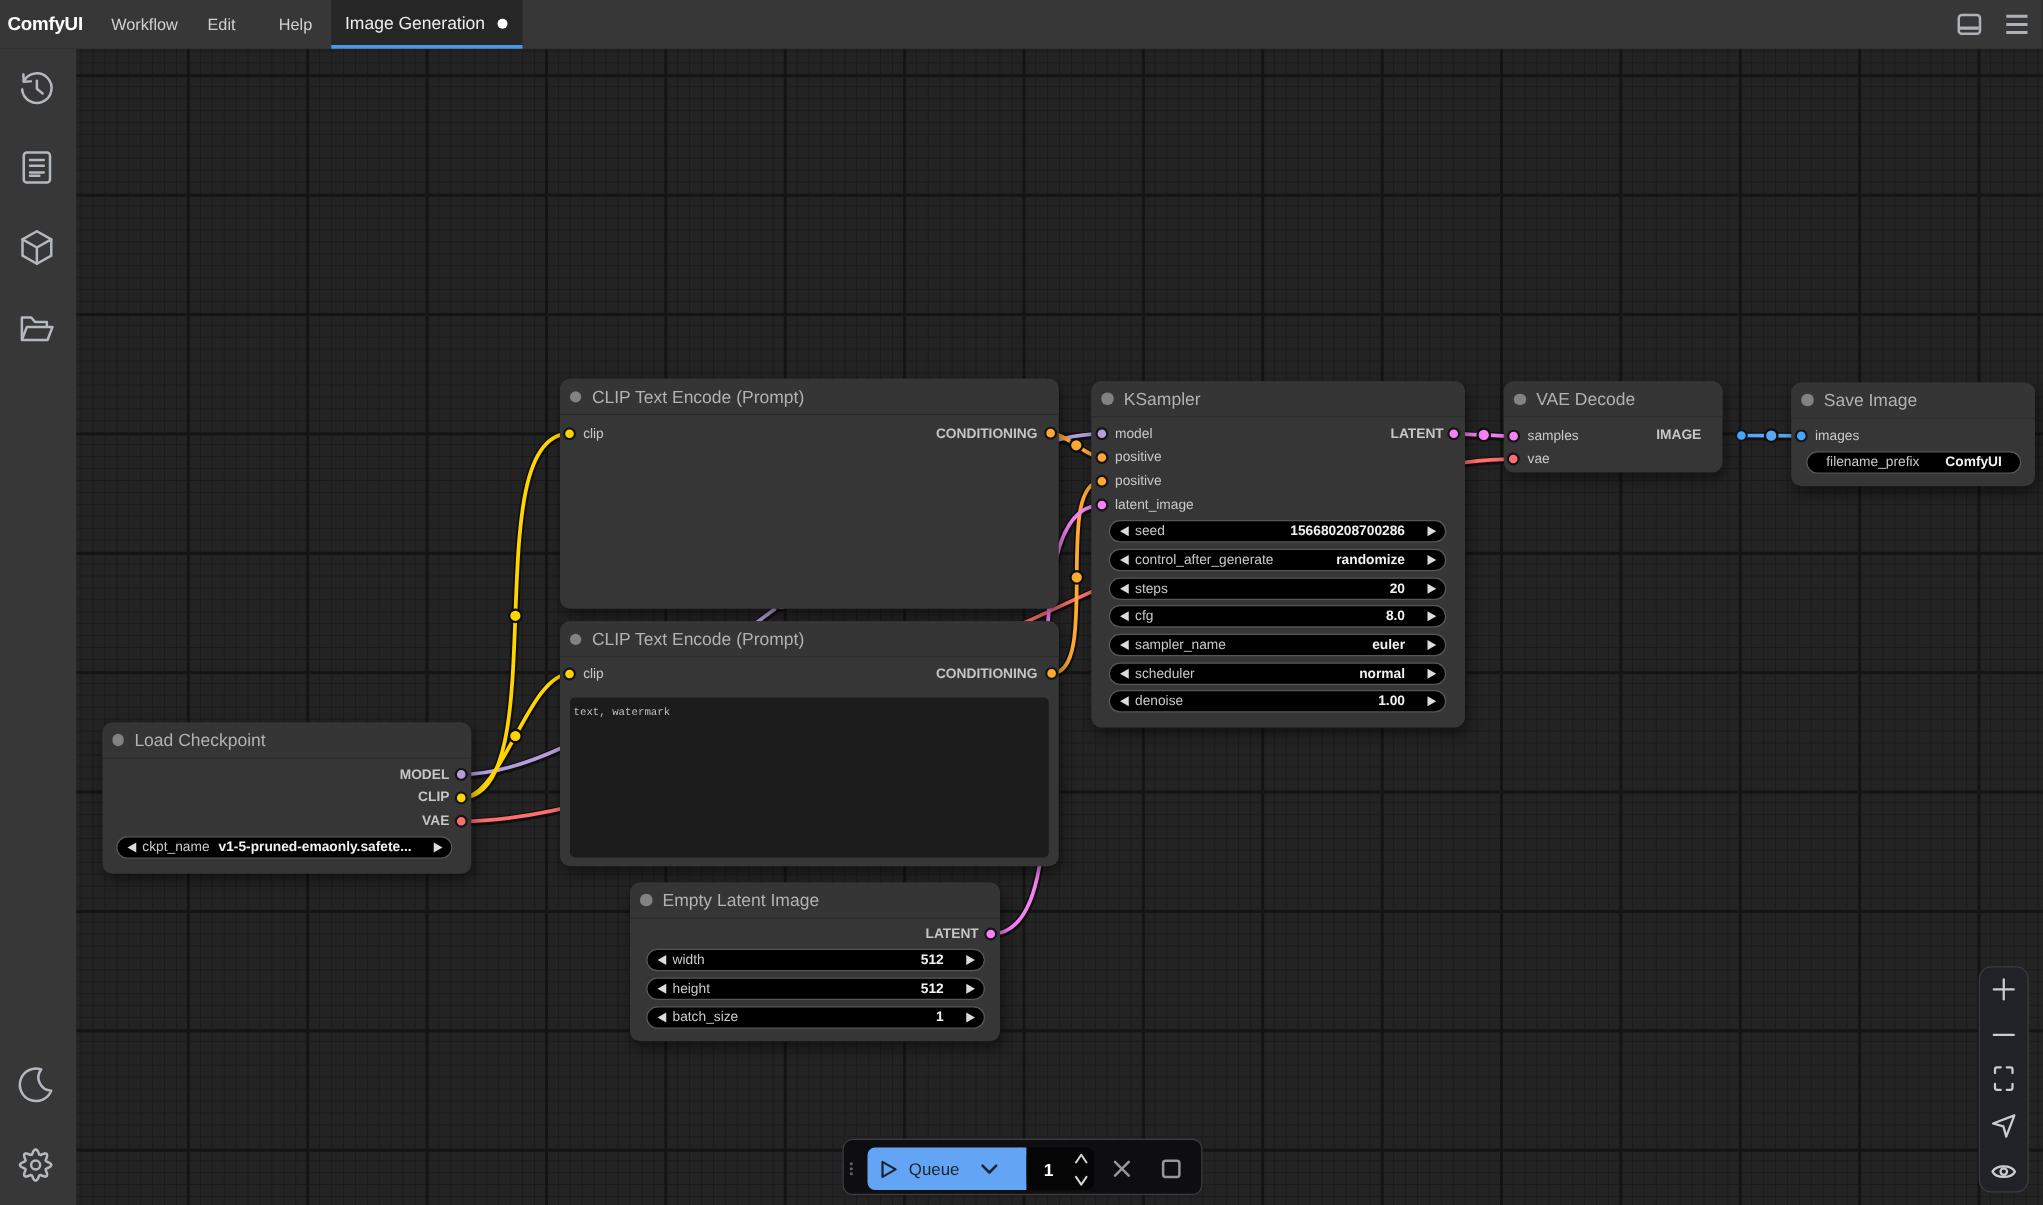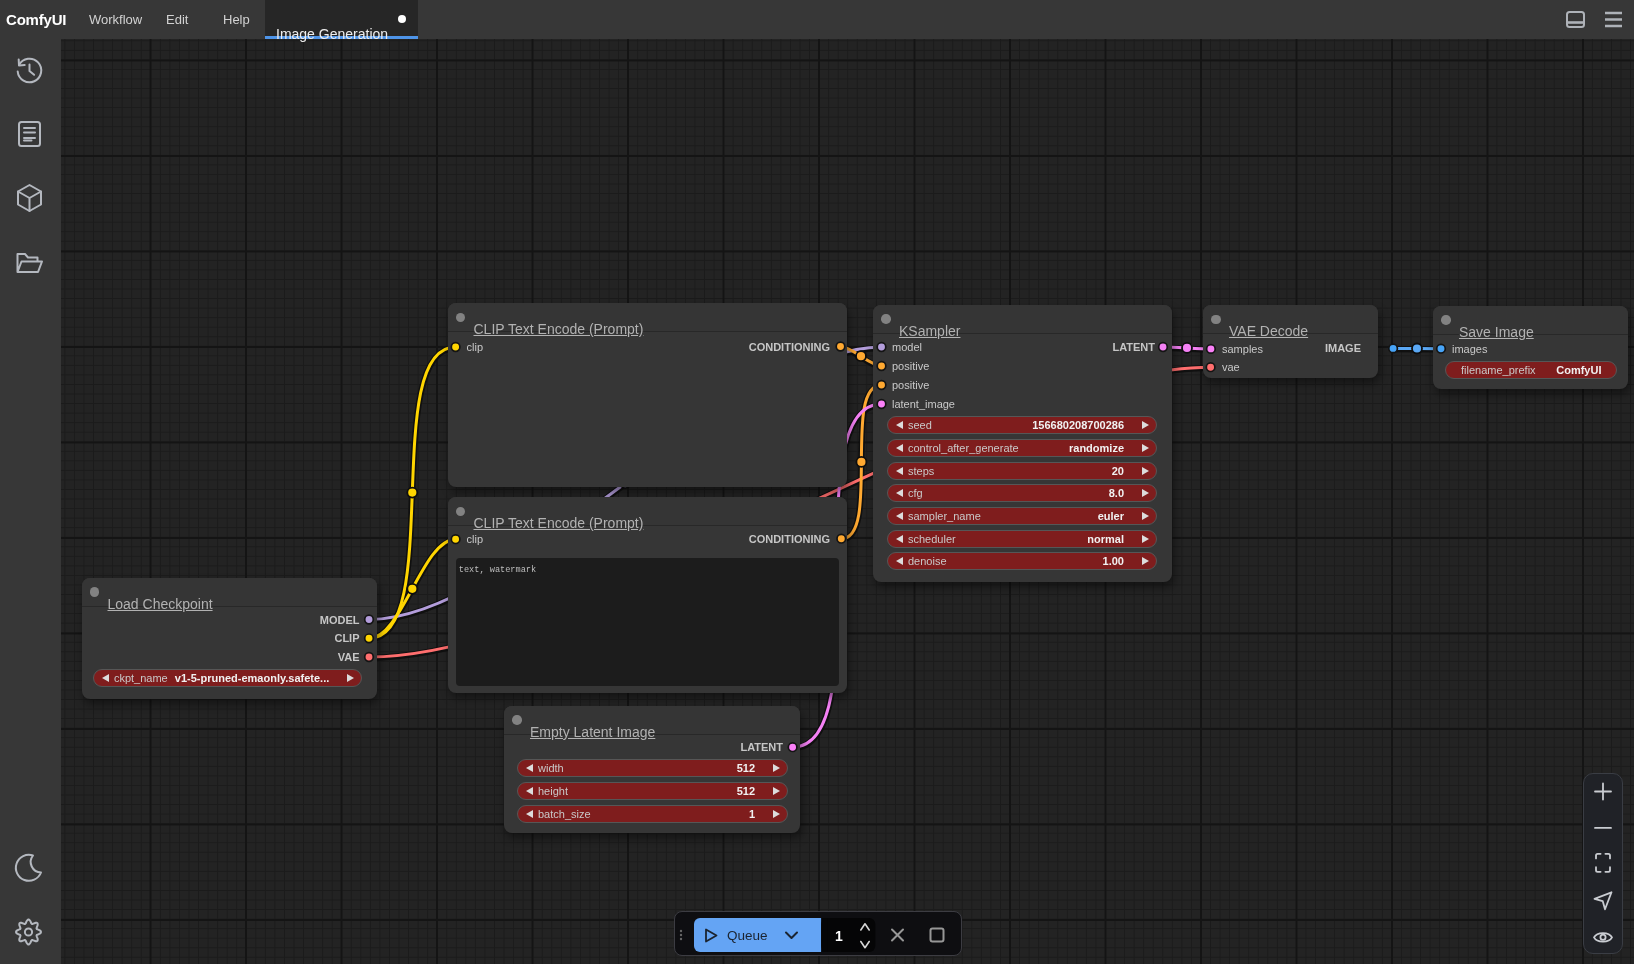--- a/index.html
+++ b/index.html
@@ -3,48 +3,48 @@
 <meta charset="utf-8">
 <style>
 * { margin:0; padding:0; box-sizing:border-box; }
 html,body { width:1634px; height:964px; overflow:hidden; background:#232323;
   font-family:"Liberation Sans", sans-serif; }
 #topbar { position:absolute; left:0; top:0; width:1634px; height:39px; background:#373737; z-index:10; }
 #logo { position:absolute; left:6px; top:0; height:39px; line-height:39px; color:#fff; font-size:15px; font-weight:bold; letter-spacing:-0.2px; }
 .menuitem { position:absolute; top:0; height:39px; line-height:39px; color:#d2d2d2; font-size:13px; }
 #tab { position:absolute; left:265px; top:0; width:153px; height:39px; background:#262626;
   border-bottom:3px solid #4e94e8; }
-#tab .tlabel { position:absolute; left:11px; top:0; height:48px; line-height:36px; color:#ededed; font-size:14px;margin-top:16px; }
+#tab .tlabel { position:absolute; left:11px; top:0; height:48px; line-height:36px; color:#ededed; font-size:14px; }
 #tab .tdot { position:absolute; left:133px; top:15px; width:8px; height:8px; border-radius:50%; background:#fff; }
 #sidebar { position:absolute; left:0; top:39px; width:61px; height:925px; background:#373737; z-index:10; }
 #canvas { position:absolute; left:61px; top:39px; width:1573px; height:925px;
   background-color:#232323;
   background-image:
     linear-gradient(to right, #141414 2px, transparent 2px),
     linear-gradient(to bottom, #141414 2px, transparent 2px),
     linear-gradient(to right, #1b1b1b 1px, transparent 1px),
     linear-gradient(to bottom, #1b1b1b 1px, transparent 1px);
   background-size: 95.5px 95.5px, 95.5px 95.5px, 9.55px 9.55px, 9.55px 9.55px;
   background-position: 88.5px 0, 0 20.5px, 3.4px 0, 0 1.3px;
 }
 #links, #overlay { position:absolute; left:0; top:0; width:1634px; height:964px; }
 #links { z-index:2; }
 #overlay { z-index:4; pointer-events:none; }
 .node { position:absolute; background:#363636; border-radius:8px; z-index:3;
   box-shadow: 2px 5px 10px rgba(0,0,0,0.45); }
 .ntitle { position:absolute; left:0; top:0; right:0; height:29px; line-height:29px;
   color:#b2b2b2; font-size:14px; border-bottom:1px solid #282828; border-radius:8px 8px 0 0;
   background:#353535; }
-.ntitle span.txt { position:absolute; left:26px; top:12px;text-decoration:underline; }
+.ntitle span.txt { position:absolute; left:26px; top:0; }
 .ndot { position:absolute; left:8px; top:9.8px; width:9.5px; height:9.5px; border-radius:50%; background:#828282; }
 .slot { position:absolute; height:14px; line-height:14px; font-size:11px; font-weight:bold; color:#c6c6c6; }
 .slot.in { font-weight:normal; color:#c9c9c9; }
 .slot.in { text-align:left; left:19px; right:30px; }
 .slot.out { text-align:right; left:30px; right:17px; }
-.widget { position:absolute; height:18px; background:#7f1d1d; border:1px solid #565656;
+.widget { position:absolute; height:18px; background:#000000; border:1px solid #565656;
   border-radius:9px; font-size:11px; color:#c9c9c9; }
 .widget .wlabel { position:absolute; left:20px; top:0; height:16px; line-height:16px; }
 .widget .wvalue { position:absolute; right:32px; top:0; height:16px; line-height:16px;
   font-weight:bold; color:#f1f1f1; }
 .arrL { position:absolute; left:8px; top:4px; width:0; height:0;
   border-top:4px solid transparent; border-bottom:4px solid transparent; border-right:7px solid #dcdcdc; }
 .arrR { position:absolute; right:7px; top:4px; width:0; height:0;
   border-top:4px solid transparent; border-bottom:4px solid transparent; border-left:7px solid #dcdcdc; }
 .tarea { position:absolute; background:#1c1c1c; border-radius:4px;
   font-family:"Liberation Mono", monospace; font-size:8.6px; color:#bdbdbd; padding:7px 3px; line-height:11px; }

